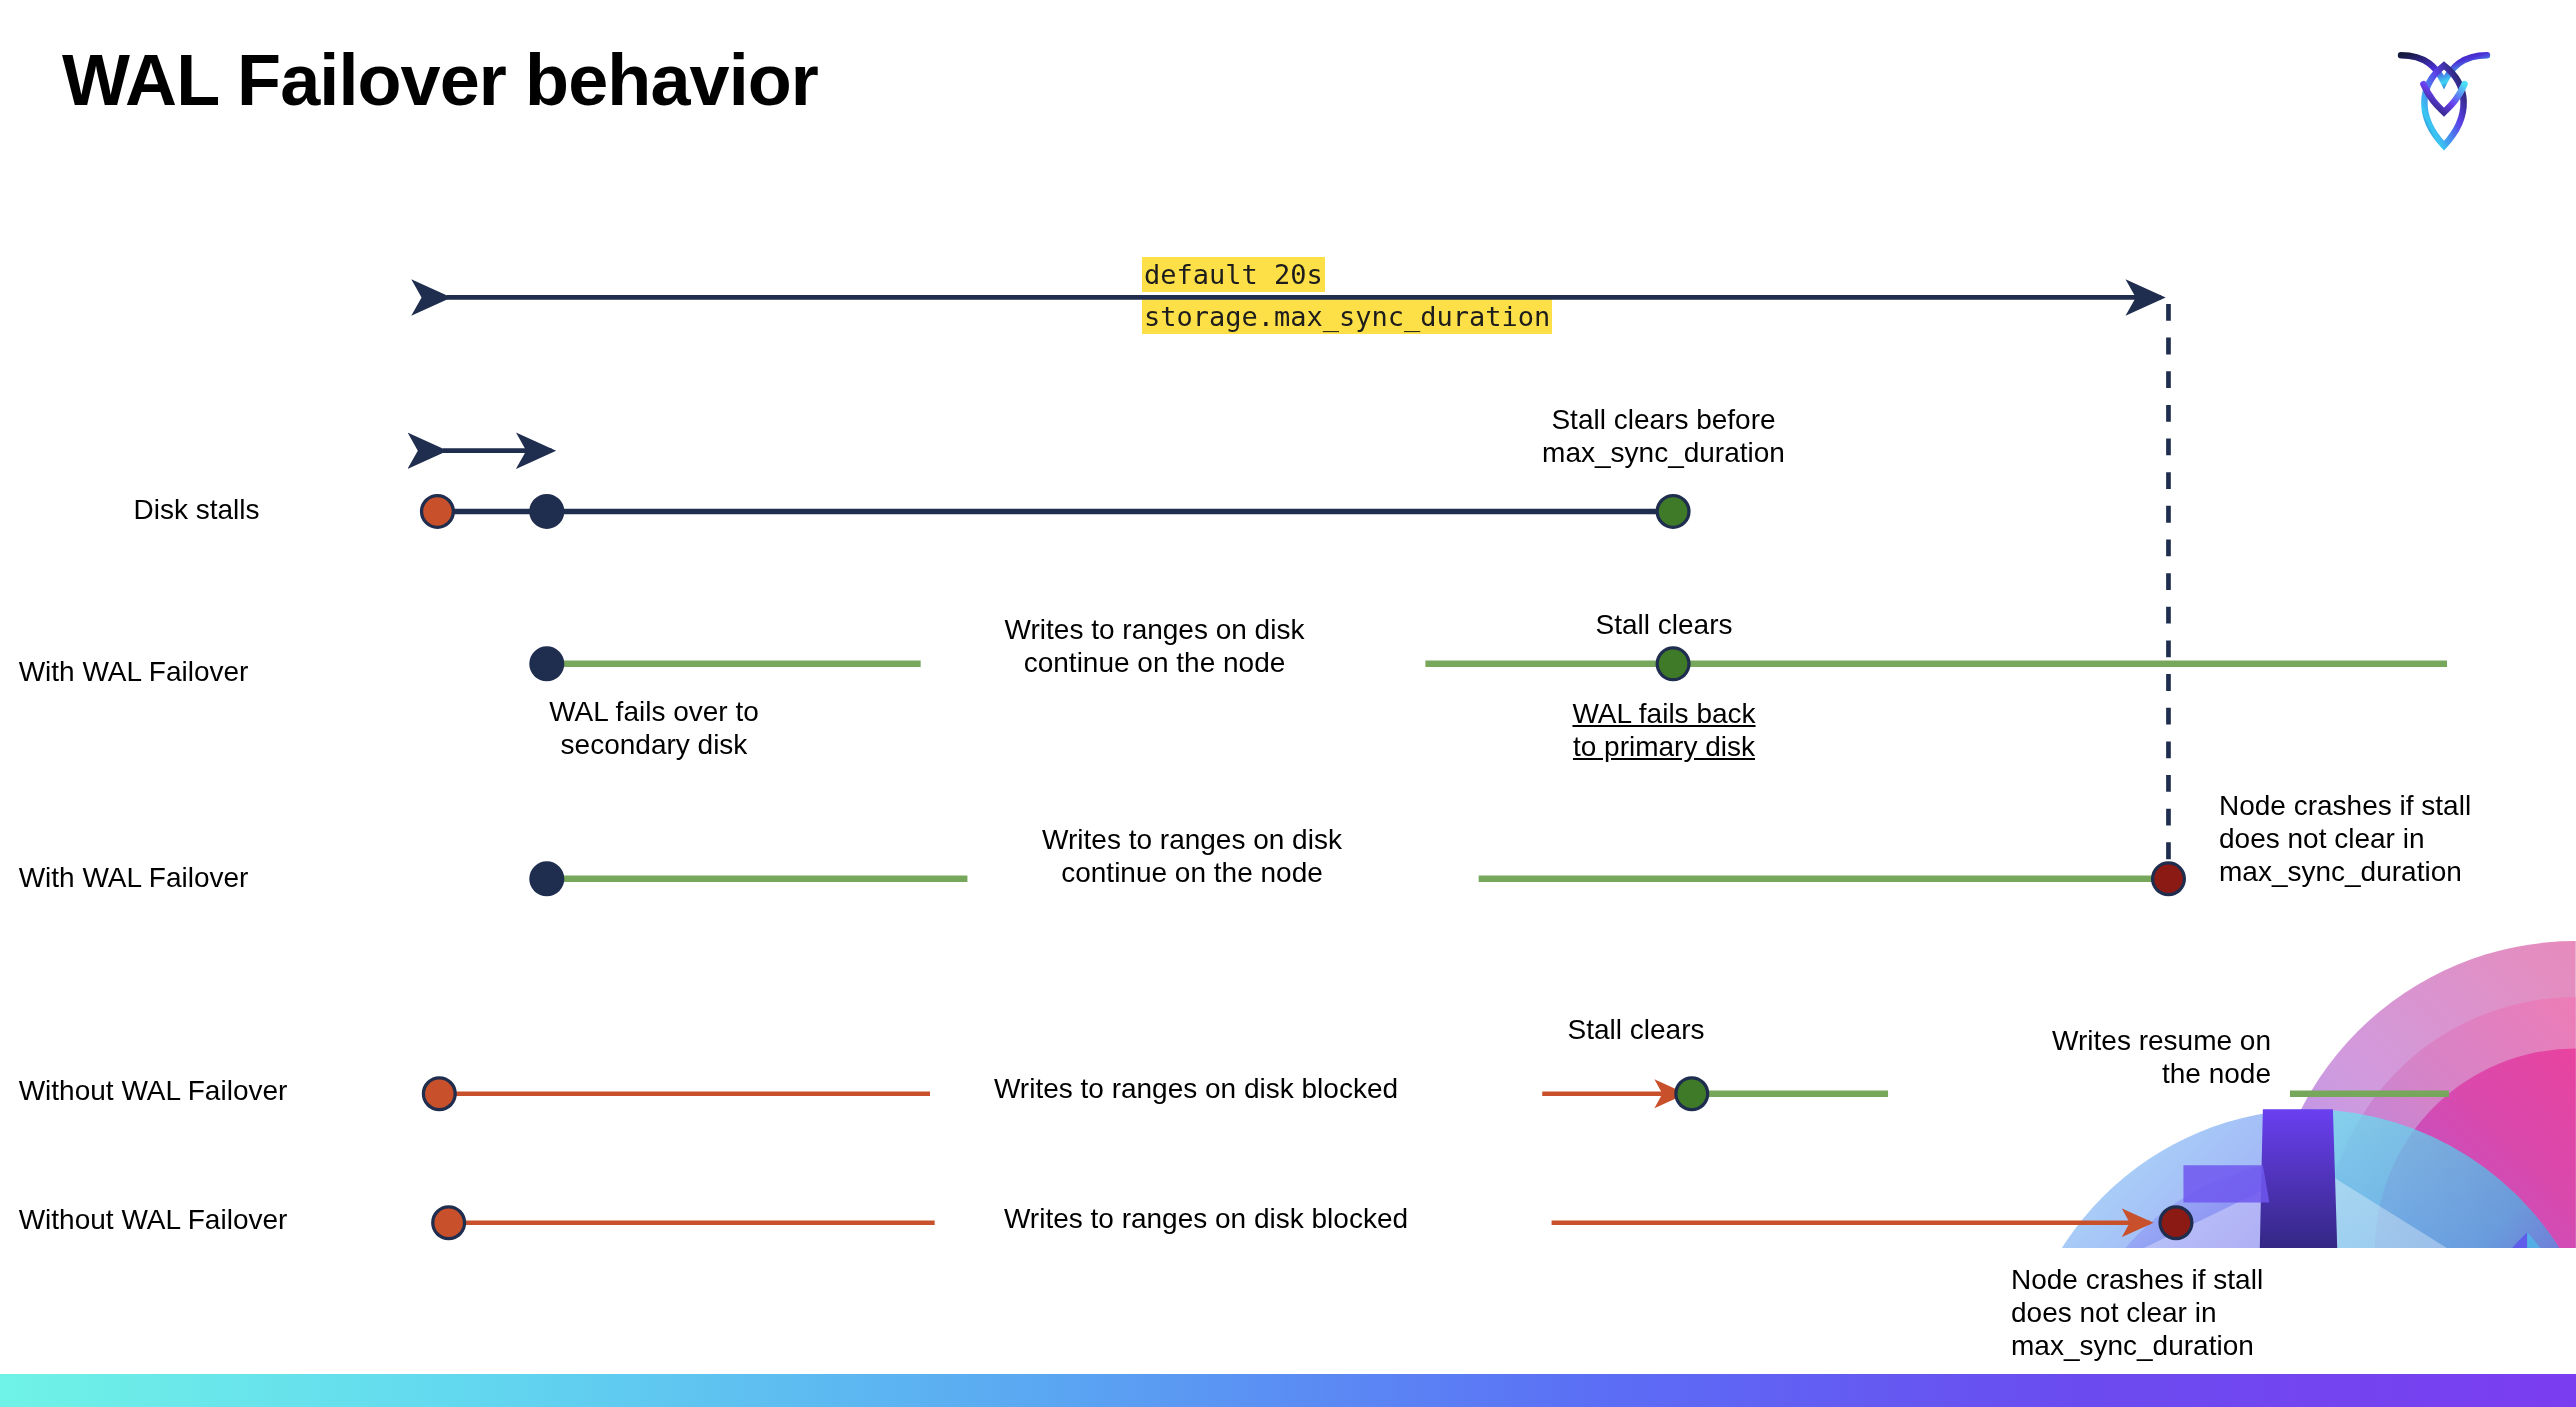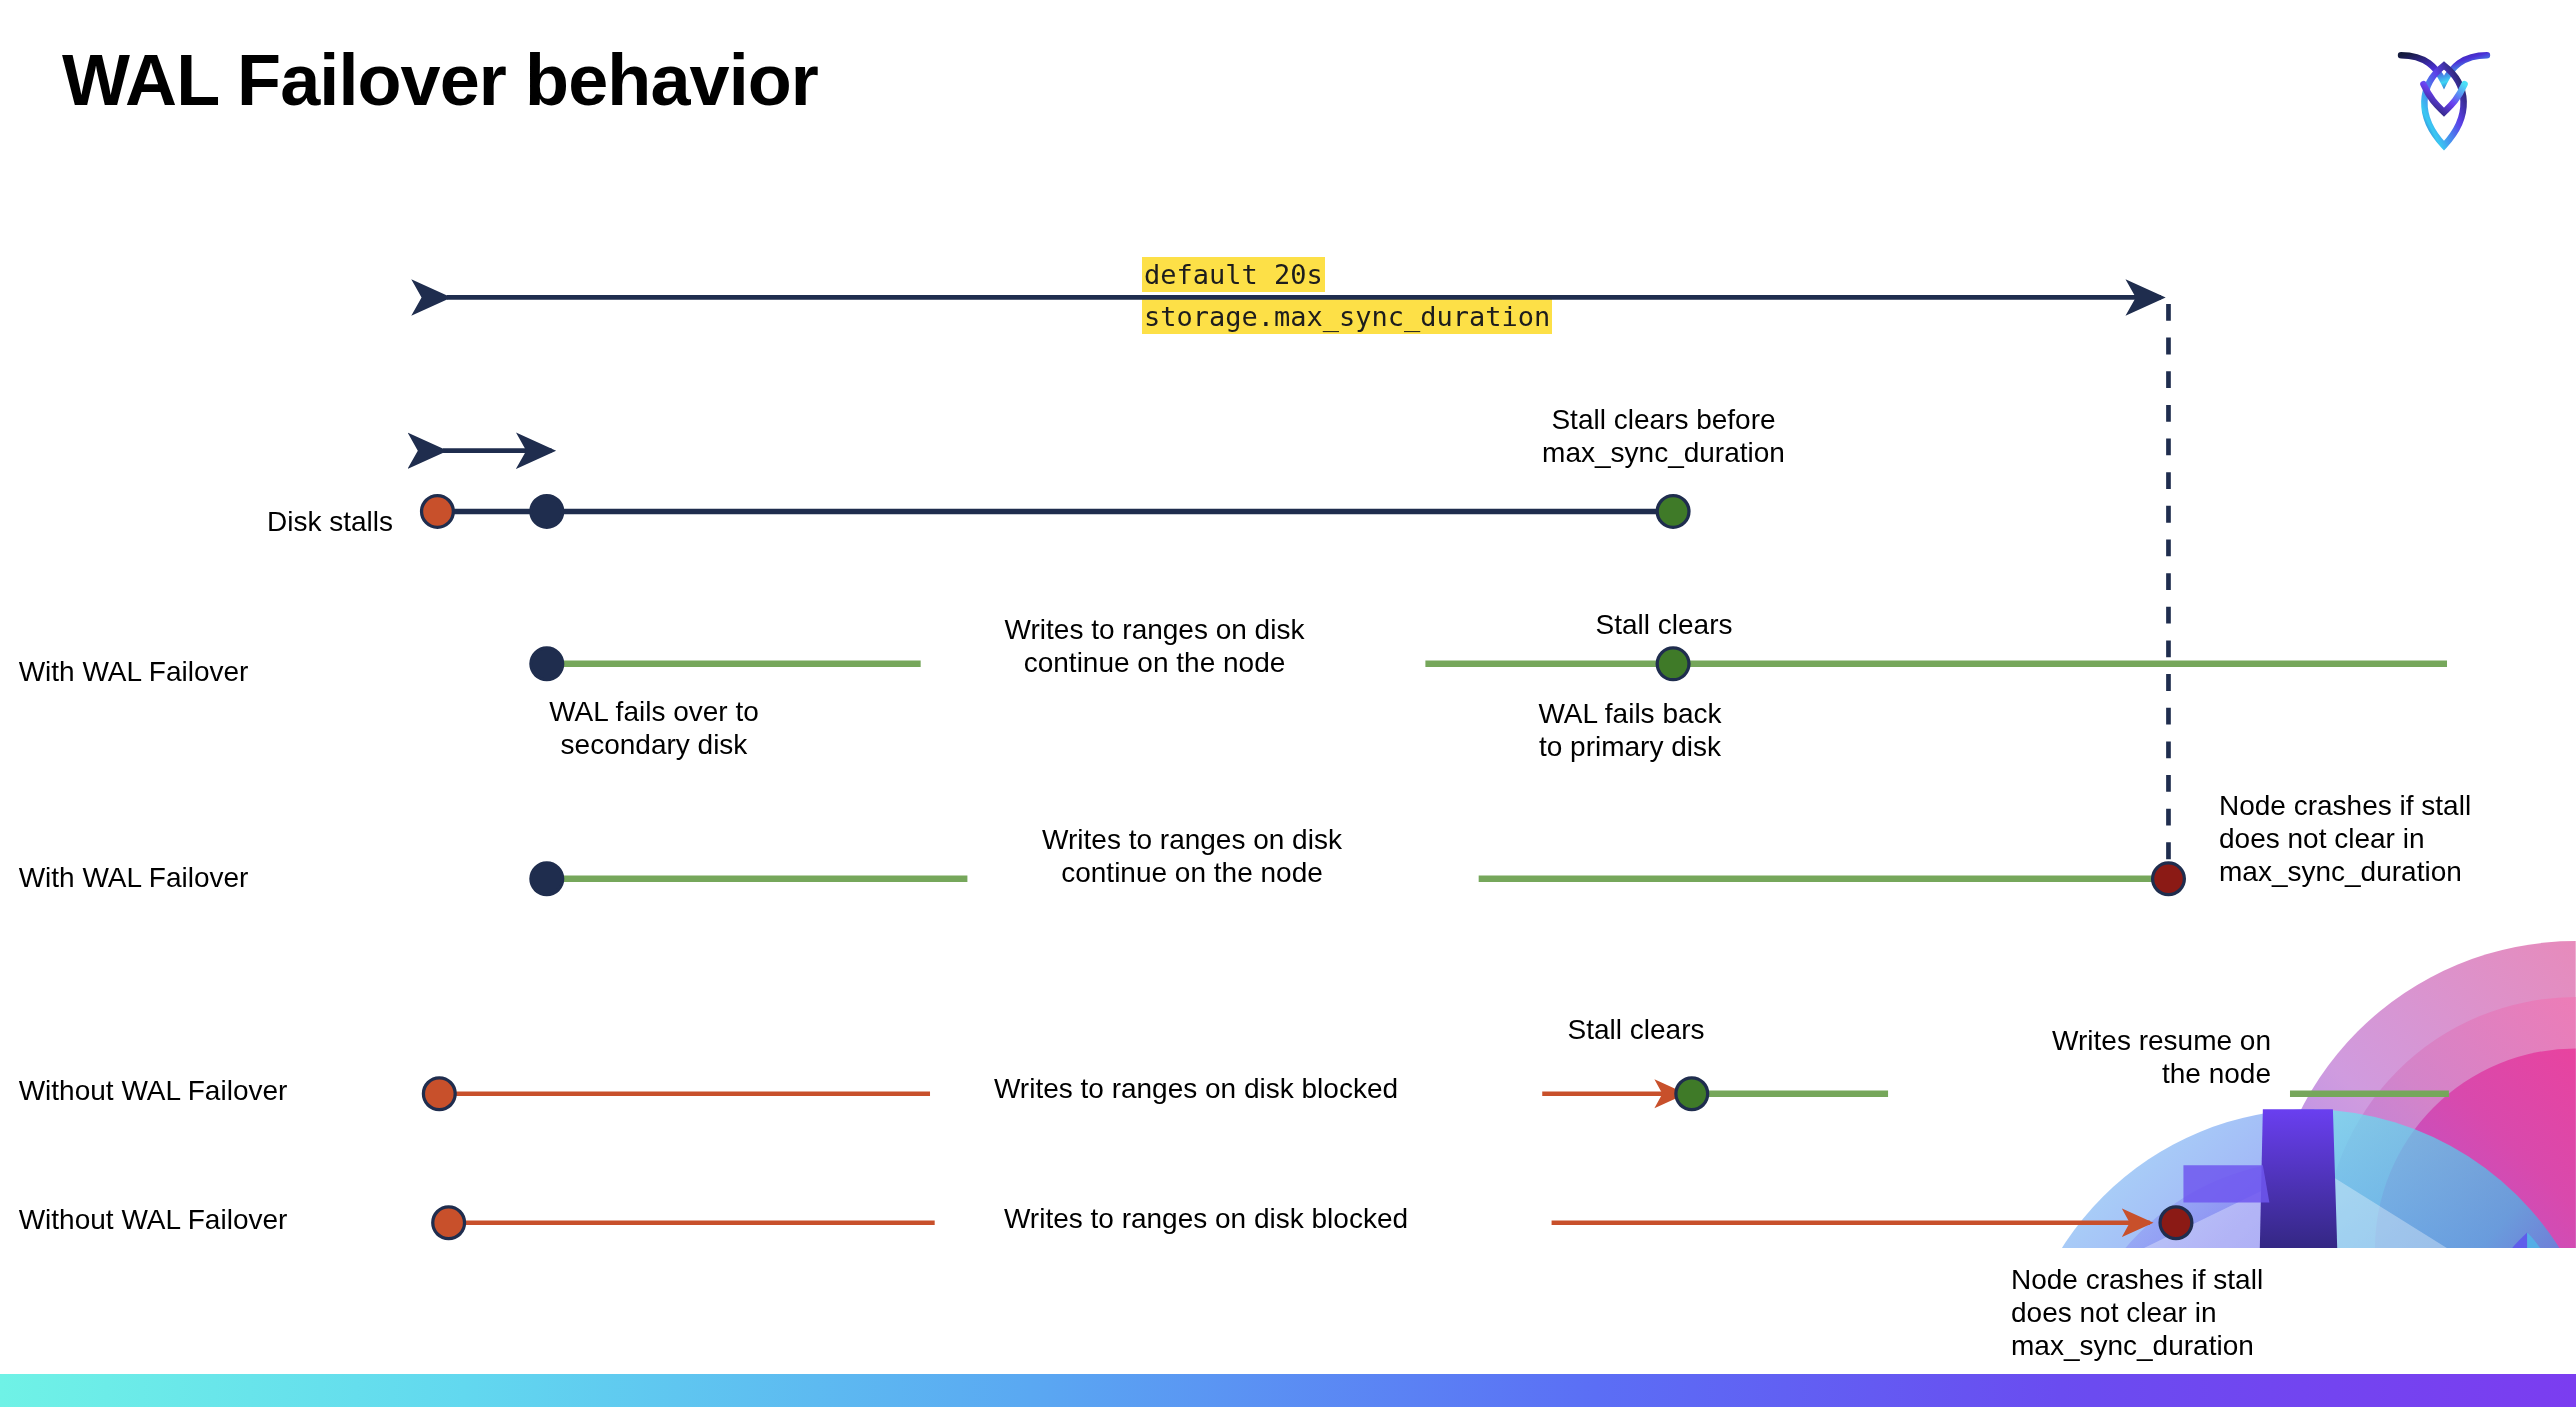--- a/index.html
+++ b/index.html
@@ -33,21 +33,21 @@
   .mono span{background:#fde047;padding:1.9px 1.9px;}
 
   
   .lbl{
     position:absolute;color:#000;
     font-size:28px;line-height:1.17;
     white-space:pre-line;
   }
   .lbl.ctr{text-align:center;}
   .lbl.lft{text-align:left;}
-  .lbl.rgt{text-align:right;margin-top:12px;}
+  .lbl.rgt{text-align:center;}
 
   
   #art{position:absolute;left:0;top:0;width:2576px;height:1408px;}
 
   
   #deco{position:absolute;right:0;bottom:0;width:673px;height:523px;overflow:hidden;pointer-events:none;}
   #whitebox{
     position:absolute;left:1972px;top:1248px;width:604px;height:160px;background:#fff;
   }
   #bottombar{
@@ -107,21 +107,21 @@
   <div class="lbl lft" style="left:18.7px;top:1204px;width:523px;">Without WAL Failover</div>
 
   <div class="lbl ctr" style="left:1467px;top:404px;width:393px;">Stall clears before
 max_sync_duration</div>
 
   <div class="lbl ctr" style="left:935px;top:614px;width:439px;">Writes to ranges on disk
 continue on the node</div>
   <div class="lbl ctr" style="left:1505px;top:609px;width:318px;">Stall clears</div>
   <div class="lbl ctr" style="left:467px;top:696px;width:374px;">WAL fails over to
 secondary disk</div>
-  <div class="lbl ctr" style="left:1443px;top:698px;width:374px;">WAL fails  back
+  <div class="lbl ctr" style="left:1477px;top:698px;width:374px;text-decoration:underline;">WAL fails  back
 to primary disk</div>
 
   <div class="lbl ctr" style="left:963px;top:824px;width:458px;">Writes to ranges on disk
 continue on the node</div>
   <div class="lbl lft" style="left:2219px;top:790px;width:365px;">Node crashes if stall
 does not clear in
 max_sync_duration</div>
 
   <div class="lbl ctr" style="left:897px;top:1073px;width:598px;">Writes to ranges on disk  blocked</div>
   <div class="lbl ctr" style="left:1477px;top:1014px;width:318px;">Stall clears</div>

